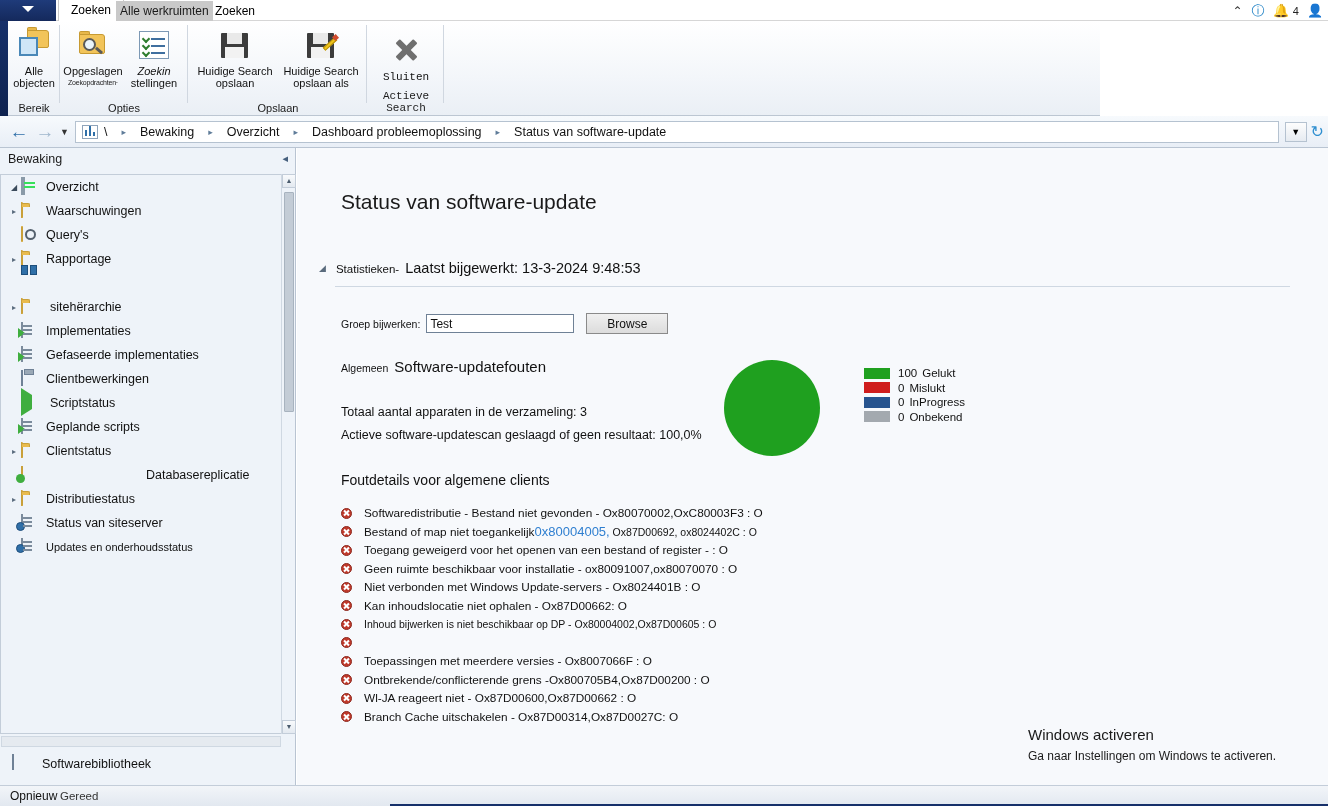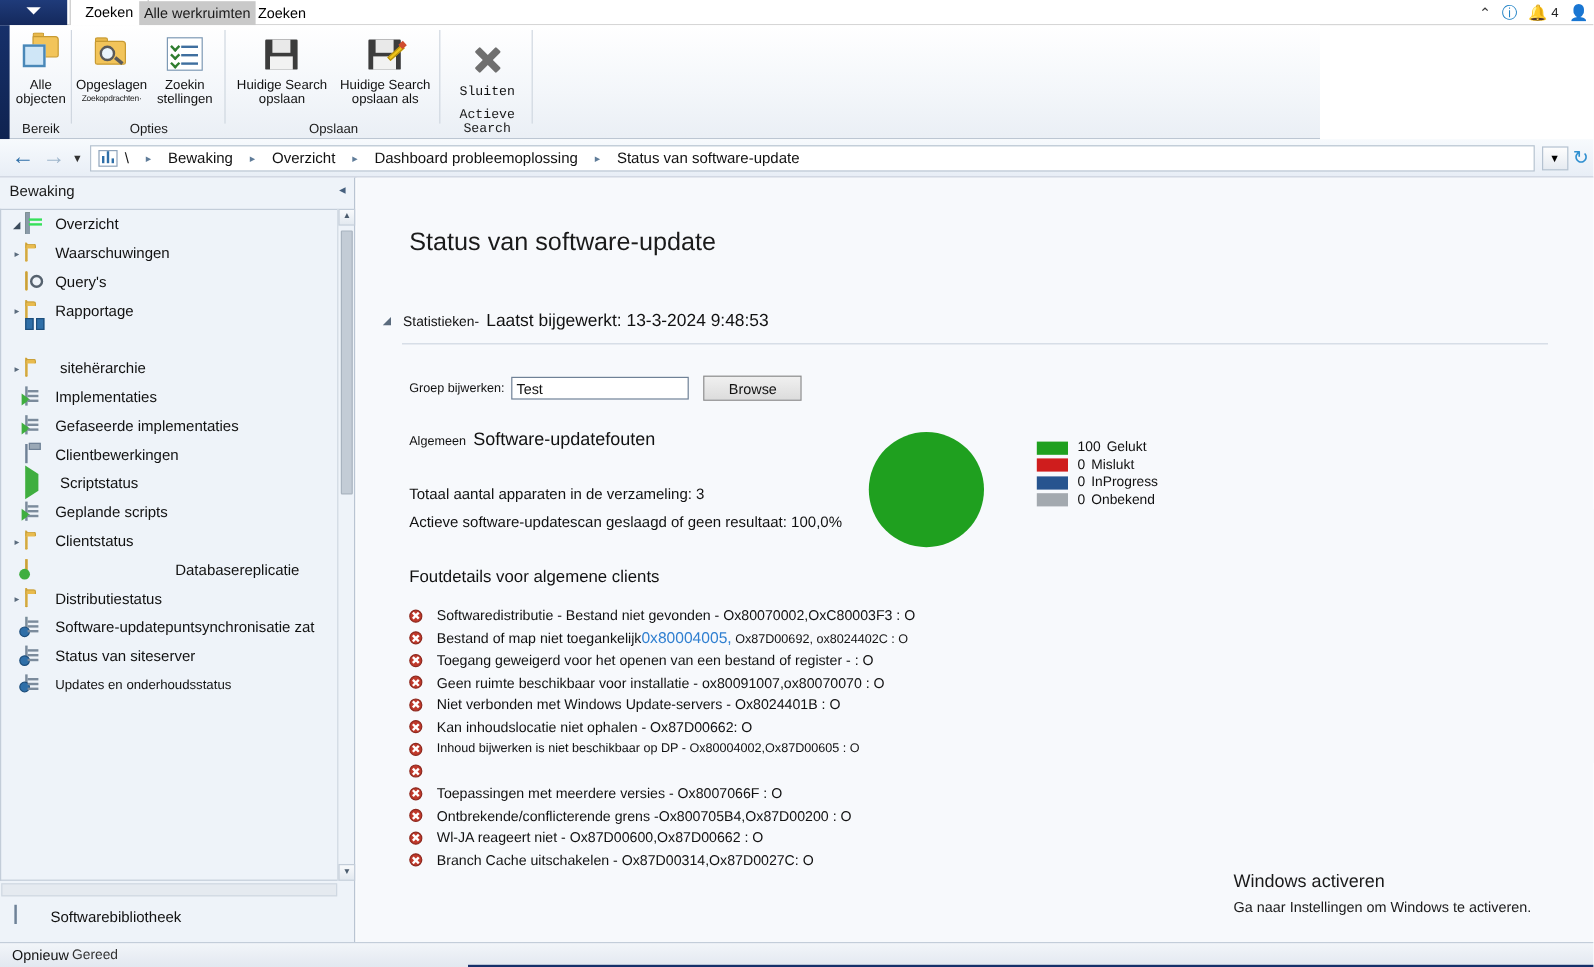--- a/index.html
+++ b/index.html
@@ -300,21 +300,21 @@
       </div>
       <div class="ritem" style="left:62px;top:10px;width:64px;">
         <div class="ricon ic-list">
           <div class="ck" style="top:4px;"></div>
             <div class="ln" style="top:6px;"></div>
           <div class="ck" style="top:11px;"></div>
             <div class="ln" style="top:13px;"></div>
           <div class="ck" style="top:18px;"></div>
             <div class="ln" style="top:20px;"></div>
         </div>
-        <div style="margin-top:6px;"><span>Zoekin</span></div>
+        <div style="margin-top:6px;font-style:italic;"><span>Zoekin</span></div>
         <div><span>stellingen</span></div>
       </div>
       <div class="gname">Opties</div>
       <div class="gsep"></div>
     </div>
 
     <div class="rgroup" style="left:189px;width:178px;">
       <div class="ritem" style="left:0;top:10px;width:92px;">
         <div class="ricon ic-floppy">
           <div class="body"></div>
@@ -450,25 +450,20 @@
         <span class="ti"><span class="i-db"></span></span>
         <span class="tlabel" style="margin-left:100px;">Databasereplicatie</span>
       </div>
       <div class="tnode ind1">
         <span class="exp">▸</span>
         <span class="ti"><span class="i-folder"></span></span>
         <span class="tlabel">Distributiestatus</span>
       </div>
       <div class="tnode ind1">
         <span class="exp"></span>
-        <span class="ti"><span class="i-server" style="background:#d7ead7;"><span class="i-badge"></span></span></span>
-        <span class="tlabel">Software-updatepuntsynchronisatie zat</span>
-      </div>
-      <div class="tnode ind1">
-        <span class="exp"></span>
         <span class="ti"><span class="i-server"><span class="i-badge"></span></span></span>
         <span class="tlabel">Status van siteserver</span>
       </div>
       <div class="tnode ind1" style="font-size:11px;">
         <span class="exp"></span>
         <span class="ti"><span class="i-server"><span class="i-badge"></span></span></span>
         <span class="tlabel">Updates en onderhoudsstatus</span>
       </div>
     </div>
 

